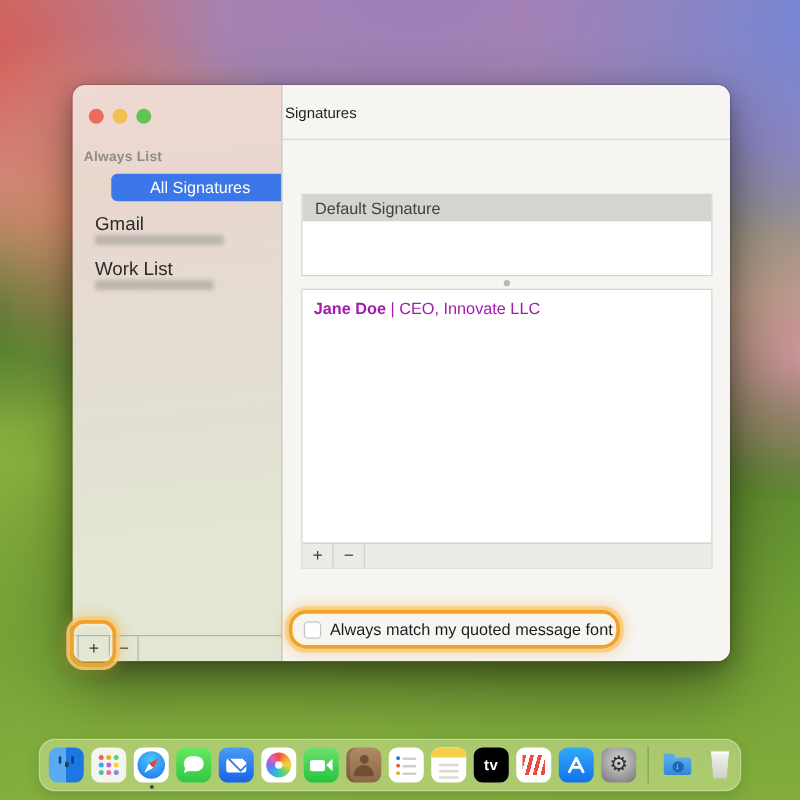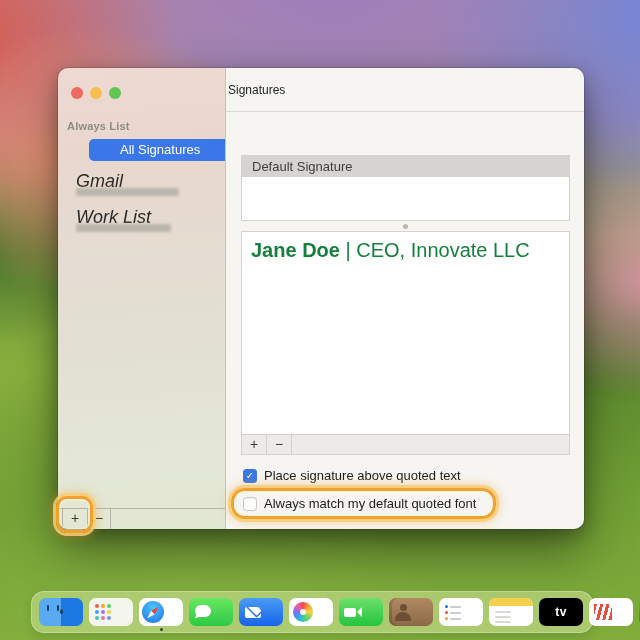--- a/index.html
+++ b/index.html
@@ -35,21 +35,21 @@
   .tl-red    { background:#ed6a5e; }
   .tl-yellow { background:#f5bf4f; }
   .tl-green  { background:#61c555; }
 
   .acct-header { position:absolute; left:9px; top:52px; font-size:11px; color:#8f8b84; font-weight:600; letter-spacing:.2px; }
   .side-row-sel {
     position:absolute; left:5px; top:71px; width:151px; height:22px;
     background:#3b77e8; border-radius:5px; color:#fff; font-size:13px;
     line-height:22px; padding-left:31px; font-weight:500;margin-left:26px;
   }
-  .side-item { position:absolute; left:18px; font-size:18px; color:#2b2a28;font-style:italic; }
+  .side-item { position:absolute; left:18px; font-size:15px; color:#2b2a28; }
   .side-item.gmail { top:103px; }
   .side-item.work  { top:139px; }
   .redacted { position:absolute; left:18px; height:8px; background:#b3afa7; border-radius:2px; filter:blur(1.6px); opacity:.85; }
   .redacted.r1 { top:120px; width:103px; }
   .redacted.r2 { top:156px; width:95px; }
 
   .side-footer {
     position:absolute; left:0; bottom:0; width:100%; height:21px;
     border-top:1px solid #b6b4a9; display:flex; padding-left:4px;
   }
@@ -85,21 +85,21 @@
   }
   .sigrow { height:21px; line-height:21px; font-size:13px; color:#404040; padding-left:10px; }
   .sigrow.sel { background:#d6d4d0; }
 
   .handle-dot { position:absolute; top:156px; left:50%; width:5px; height:5px; margin-left:-2px; border-radius:50%; background:#b9b7b2; }
 
   .editor {
     position:absolute; left:15px; top:163px; right:14px; height:224px;
     background:#fff; border:1px solid #d5d3ce;
   }
-  .sig-text { padding:7px 9px; font-size:20px; color:#15803d; }
+  .sig-text { padding:7px 9px; font-size:13px; color:#a21caf; }
   .sig-text b { font-weight:700; }
   .editor-toolbar {
     position:absolute; left:0; right:0; bottom:0; height:20px;
     background:#edebe7; border-top:1px solid #d2d0cb; display:flex;
   }
   .editor-toolbar .cell {
     width:25px; border-right:1px solid #d2d0cb; text-align:center;
     font-size:14px; line-height:18px; color:#3c3c3a; background:transparent;
   }
 
@@ -121,21 +121,21 @@
   .ring.font { left:456px; top:556px; width:265px; height:31px; }
   
 
   
   .dock {
     position:absolute; left:31px; top:591px; width:562px; height:42px;
     border-radius:13px; background:rgba(203,224,148,.58);
     box-shadow:inset 0 0 0 1px rgba(255,255,255,.28), 0 4px 10px rgba(30,60,10,.18);
     display:flex; align-items:center; padding:0 8px; gap:6px;
   }
-  .dk { position:relative; width:44px; height:28px; border-radius:7px; flex:0 0 auto; }
+  .dk { position:relative; width:28px; height:28px; border-radius:7px; flex:0 0 auto; }
   .dk.running::after { content:""; position:absolute; left:50%; bottom:-5px; width:3px; height:3px; margin-left:-1.5px; border-radius:50%; background:#3e4129; }
   .dock-sep { width:1px; height:30px; background:rgba(40,50,15,.28); margin:0 3px; flex:0 0 auto; }
 
   .ic-finder { background:linear-gradient(90deg,#59aaf1 0 50%,#1b78e2 50% 100%); }
   .ic-finder::before { content:""; position:absolute; left:8px; top:7px; width:2px; height:6px; border-radius:1px; background:#0b3e7a; box-shadow:10px 0 0 #0b3e7a; }
   .ic-finder::after { content:""; position:absolute; left:7px; top:11px; width:14px; height:9px; border-bottom:2px solid #0b3e7a; border-radius:0 0 9px 9px; }
 
   .ic-lp { background:rgba(250,250,248,.92); }
   .ic-lp i { position:absolute; left:6px; top:6px; width:4px; height:4px; border-radius:50%; background:#ef5f57;
     box-shadow:6px 0 0 #f5a623,12px 0 0 #4cd964,0 6px 0 #36a8f5,6px 6px 0 #b06ae0,12px 6px 0 #f3d23e,0 12px 0 #43c6b8,6px 12px 0 #e86fa8,12px 12px 0 #7a8ff0; }
@@ -235,27 +235,23 @@
     <div class="handle-dot"></div>
 
     <div class="editor">
       <div class="sig-text"><b>Jane Doe</b><span> | CEO, Innovate LLC</span></div>
       <div class="editor-toolbar">
         <div class="cell">+</div>
         <div class="cell">−</div>
       </div>
     </div>
 
-    <div class="cbrow row1">
-      <span class="cbox checked"></span>
-      <span>Place signature above quoted text</span>
-    </div>
     <div class="cbrow row2">
       <span class="cbox empty"></span>
-      <span>Always match my default quoted font</span>
+      <span>Always match my quoted message font</span>
     </div>
   </div>
 </div>
 
 <div class="ring plus"></div>
 <div class="ring font" style="left:231px; top:488px;"></div>
 
 <div class="dock">
   <div class="dk ic-finder running"></div>
   <div class="dk ic-lp">

